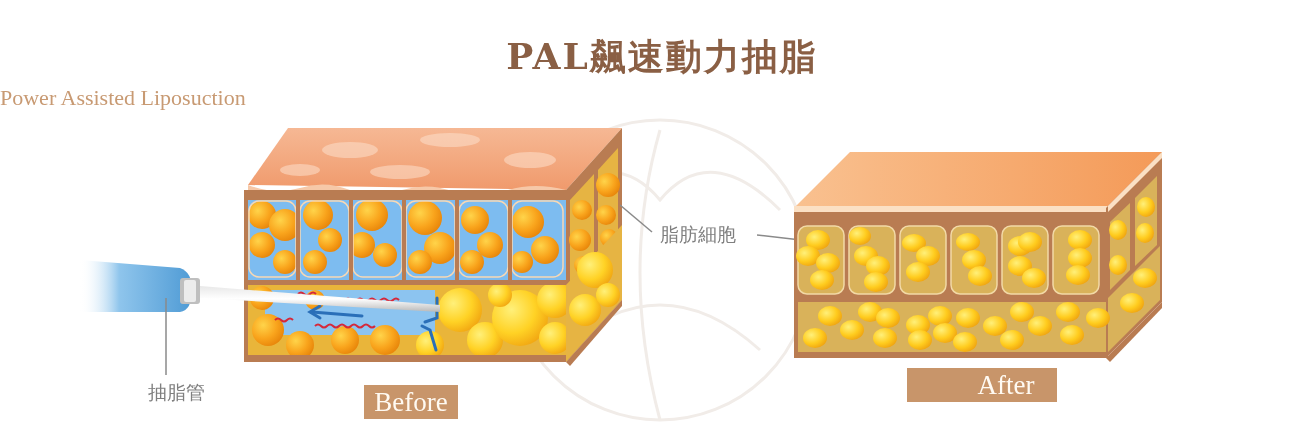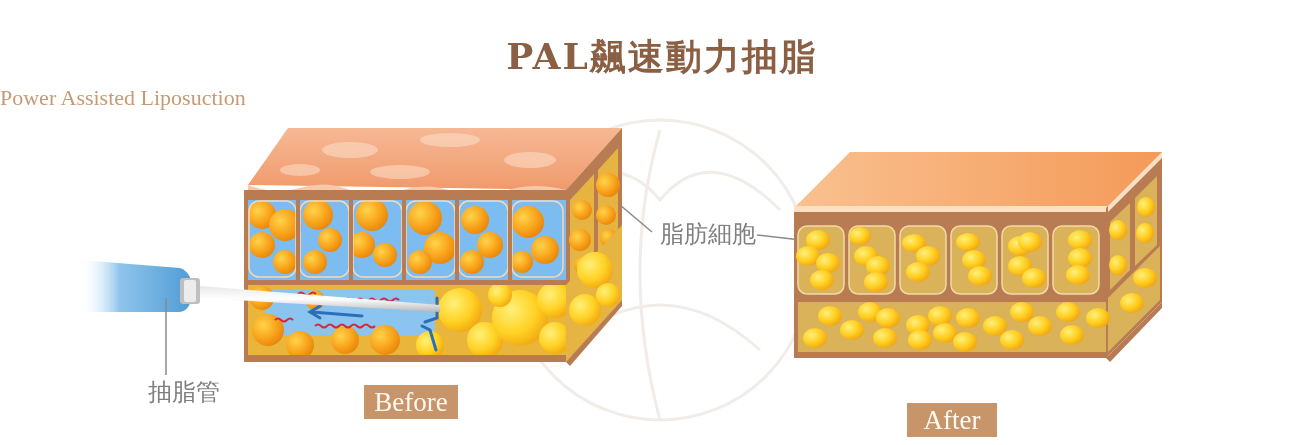--- a/index.html
+++ b/index.html
@@ -1,21 +1,21 @@
 <!DOCTYPE html>
 <html><head>
 <meta charset="utf-8">
 <style>
   html,body{margin:0;padding:0;background:#ffffff;}
   body{width:1300px;height:445px;position:relative;overflow:hidden;font-family:"DejaVu Serif",serif;}
   .watermark{position:absolute;left:500px;top:100px;width:320px;height:340px;}
   .title{position:absolute;left:12px;width:1300px;top:32px;text-align:center;color:#8a5f44;font-family:"DejaVu Serif",serif;font-weight:bold;font-size:36px;letter-spacing:2px;line-height:48px;}
   .subtitle{position:absolute;left:0;width:1300px;top:84px;color:#c89a73;font-family:"Liberation Serif",serif;font-size:22px;line-height:28px;}
   .illus{position:absolute;}
-  .label-cn{position:absolute;color:#7f7f7f;font-family:"DejaVu Sans",sans-serif;font-size:24px;line-height:24px;}
+  .label-cn{position:absolute;color:#7f7f7f;font-family:"DejaVu Sans",sans-serif;font-size:19px;line-height:24px;}
   .tag{position:absolute;background:#c8956a;color:#fffaf2;font-family:"Liberation Serif",serif;font-size:27px;text-align:center;line-height:34px;height:34px;}
 </style>
 </head>
 <body>
 
 <svg class="watermark" viewBox="0 0 320 340">
   <g fill="none" stroke="#f1ece8" stroke-width="3">
     <circle cx="160" cy="170" r="150"></circle>
     <path d="M40 110 Q110 40 160 100 Q210 40 280 110"></path>
     <path d="M60 250 Q160 160 260 250"></path>
@@ -264,13 +264,13 @@
       <ellipse cx="1145" cy="278" rx="12" ry="10"></ellipse>
       <ellipse cx="1132" cy="303" rx="12" ry="10"></ellipse>
   </g>
   <polygon points="1106,358 1162,302 1162,308 1110,362" fill="#b97c52"></polygon>
 </svg>
 
 <div class="label-cn" style="left:660px;top:222px;">脂肪細胞</div>
 <div class="label-cn" style="left:148px;top:380px;">抽脂管</div>
 
 <div class="tag" style="left:364px;top:385px;width:94px;">Before</div>
-<div class="tag" style="left:907px;top:403px;width:90px;">After</div>
+<div class="tag" style="left:907px;top:368px;width:102px;padding-left:48px;">After</div>
 
 </body></html>

